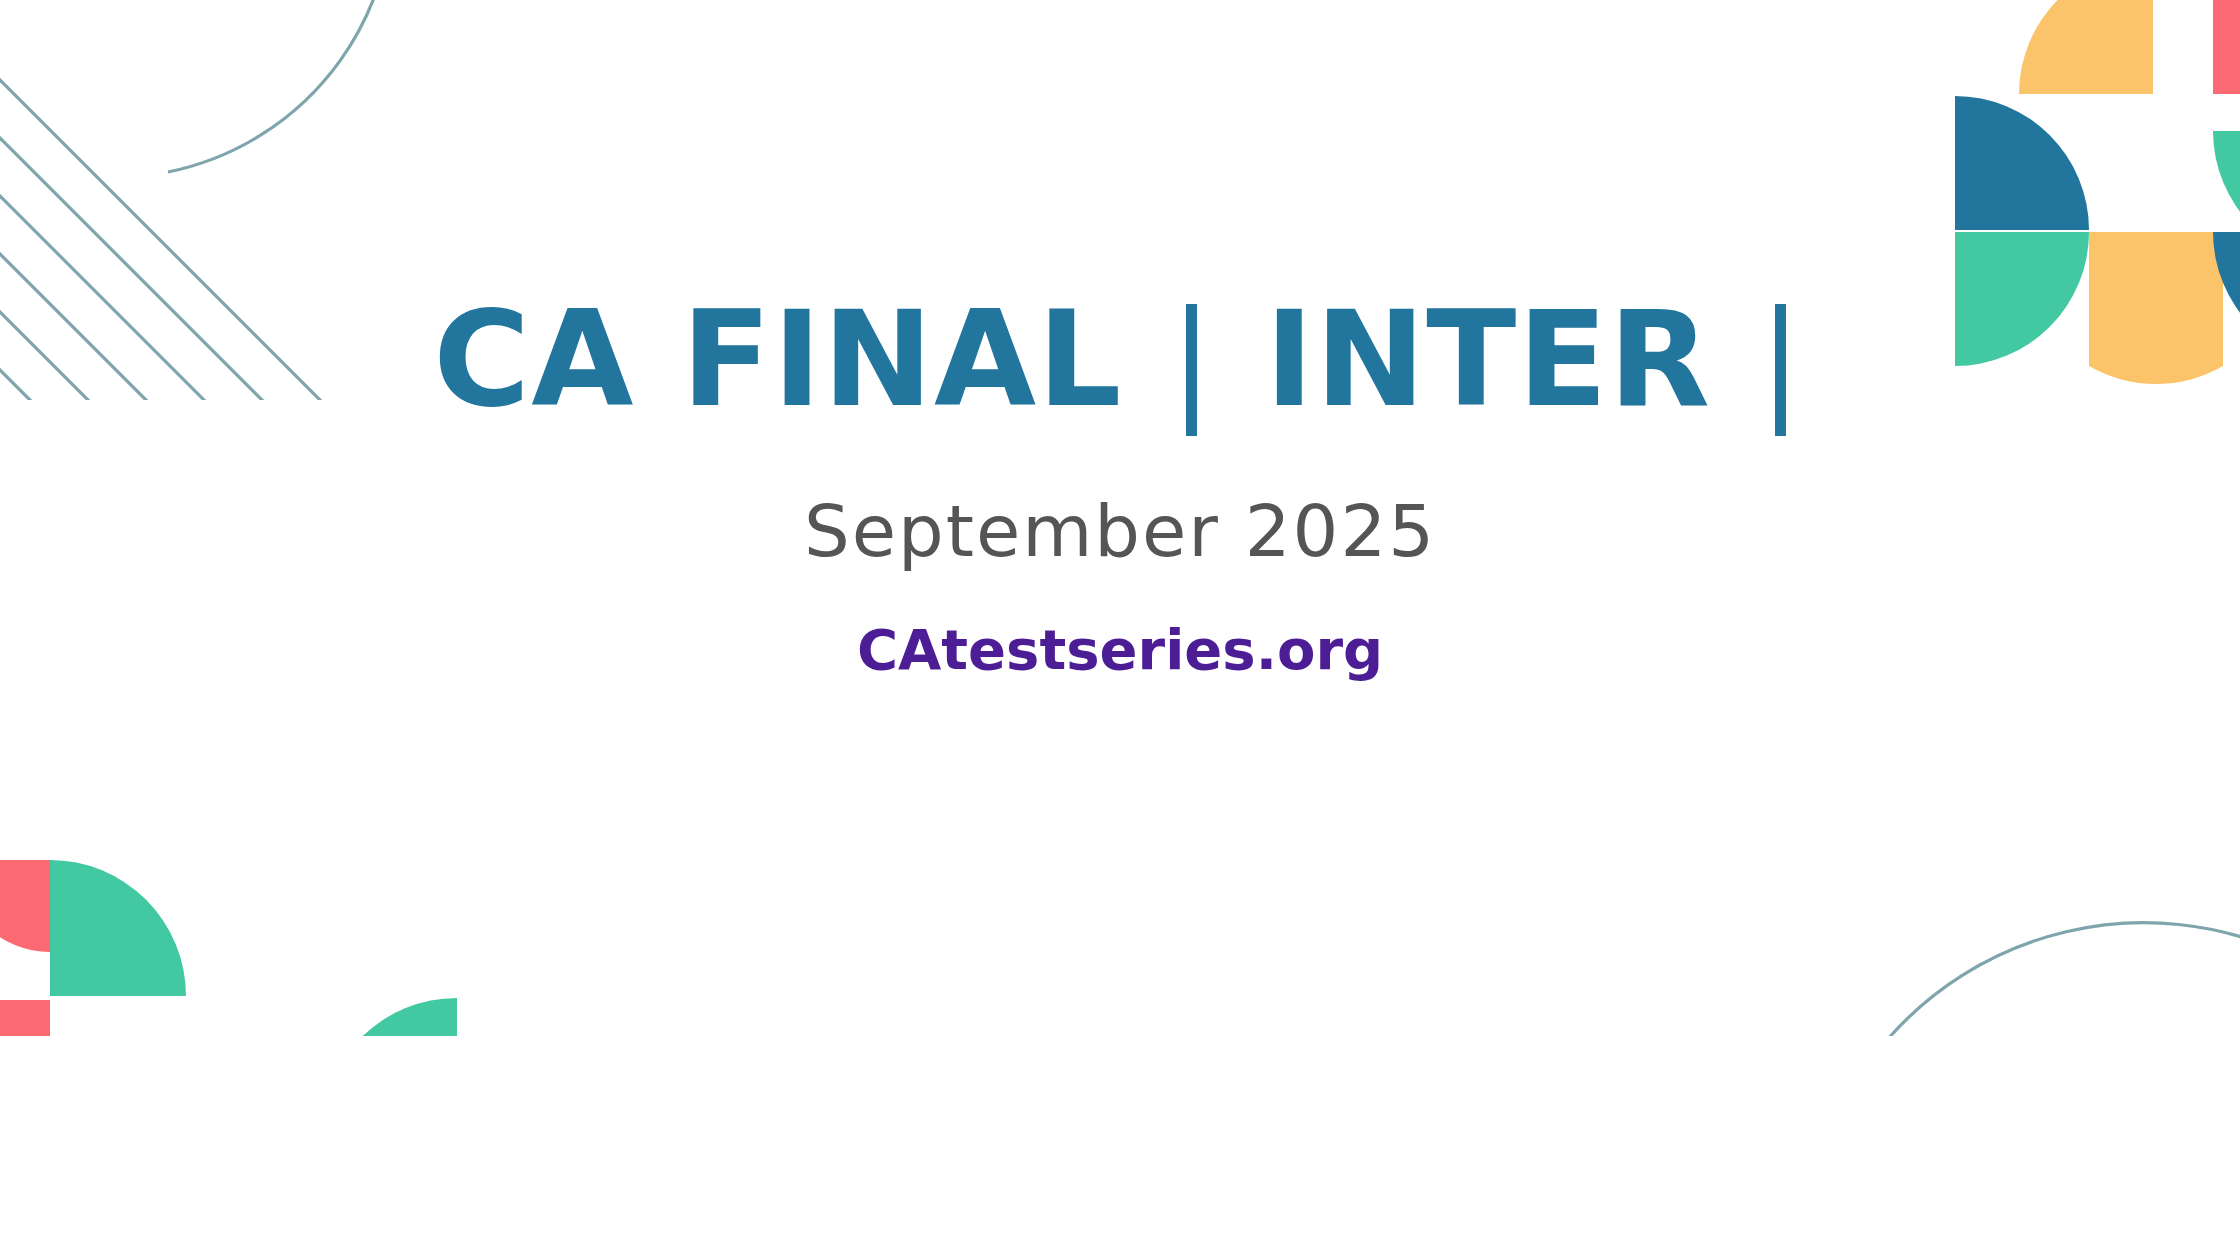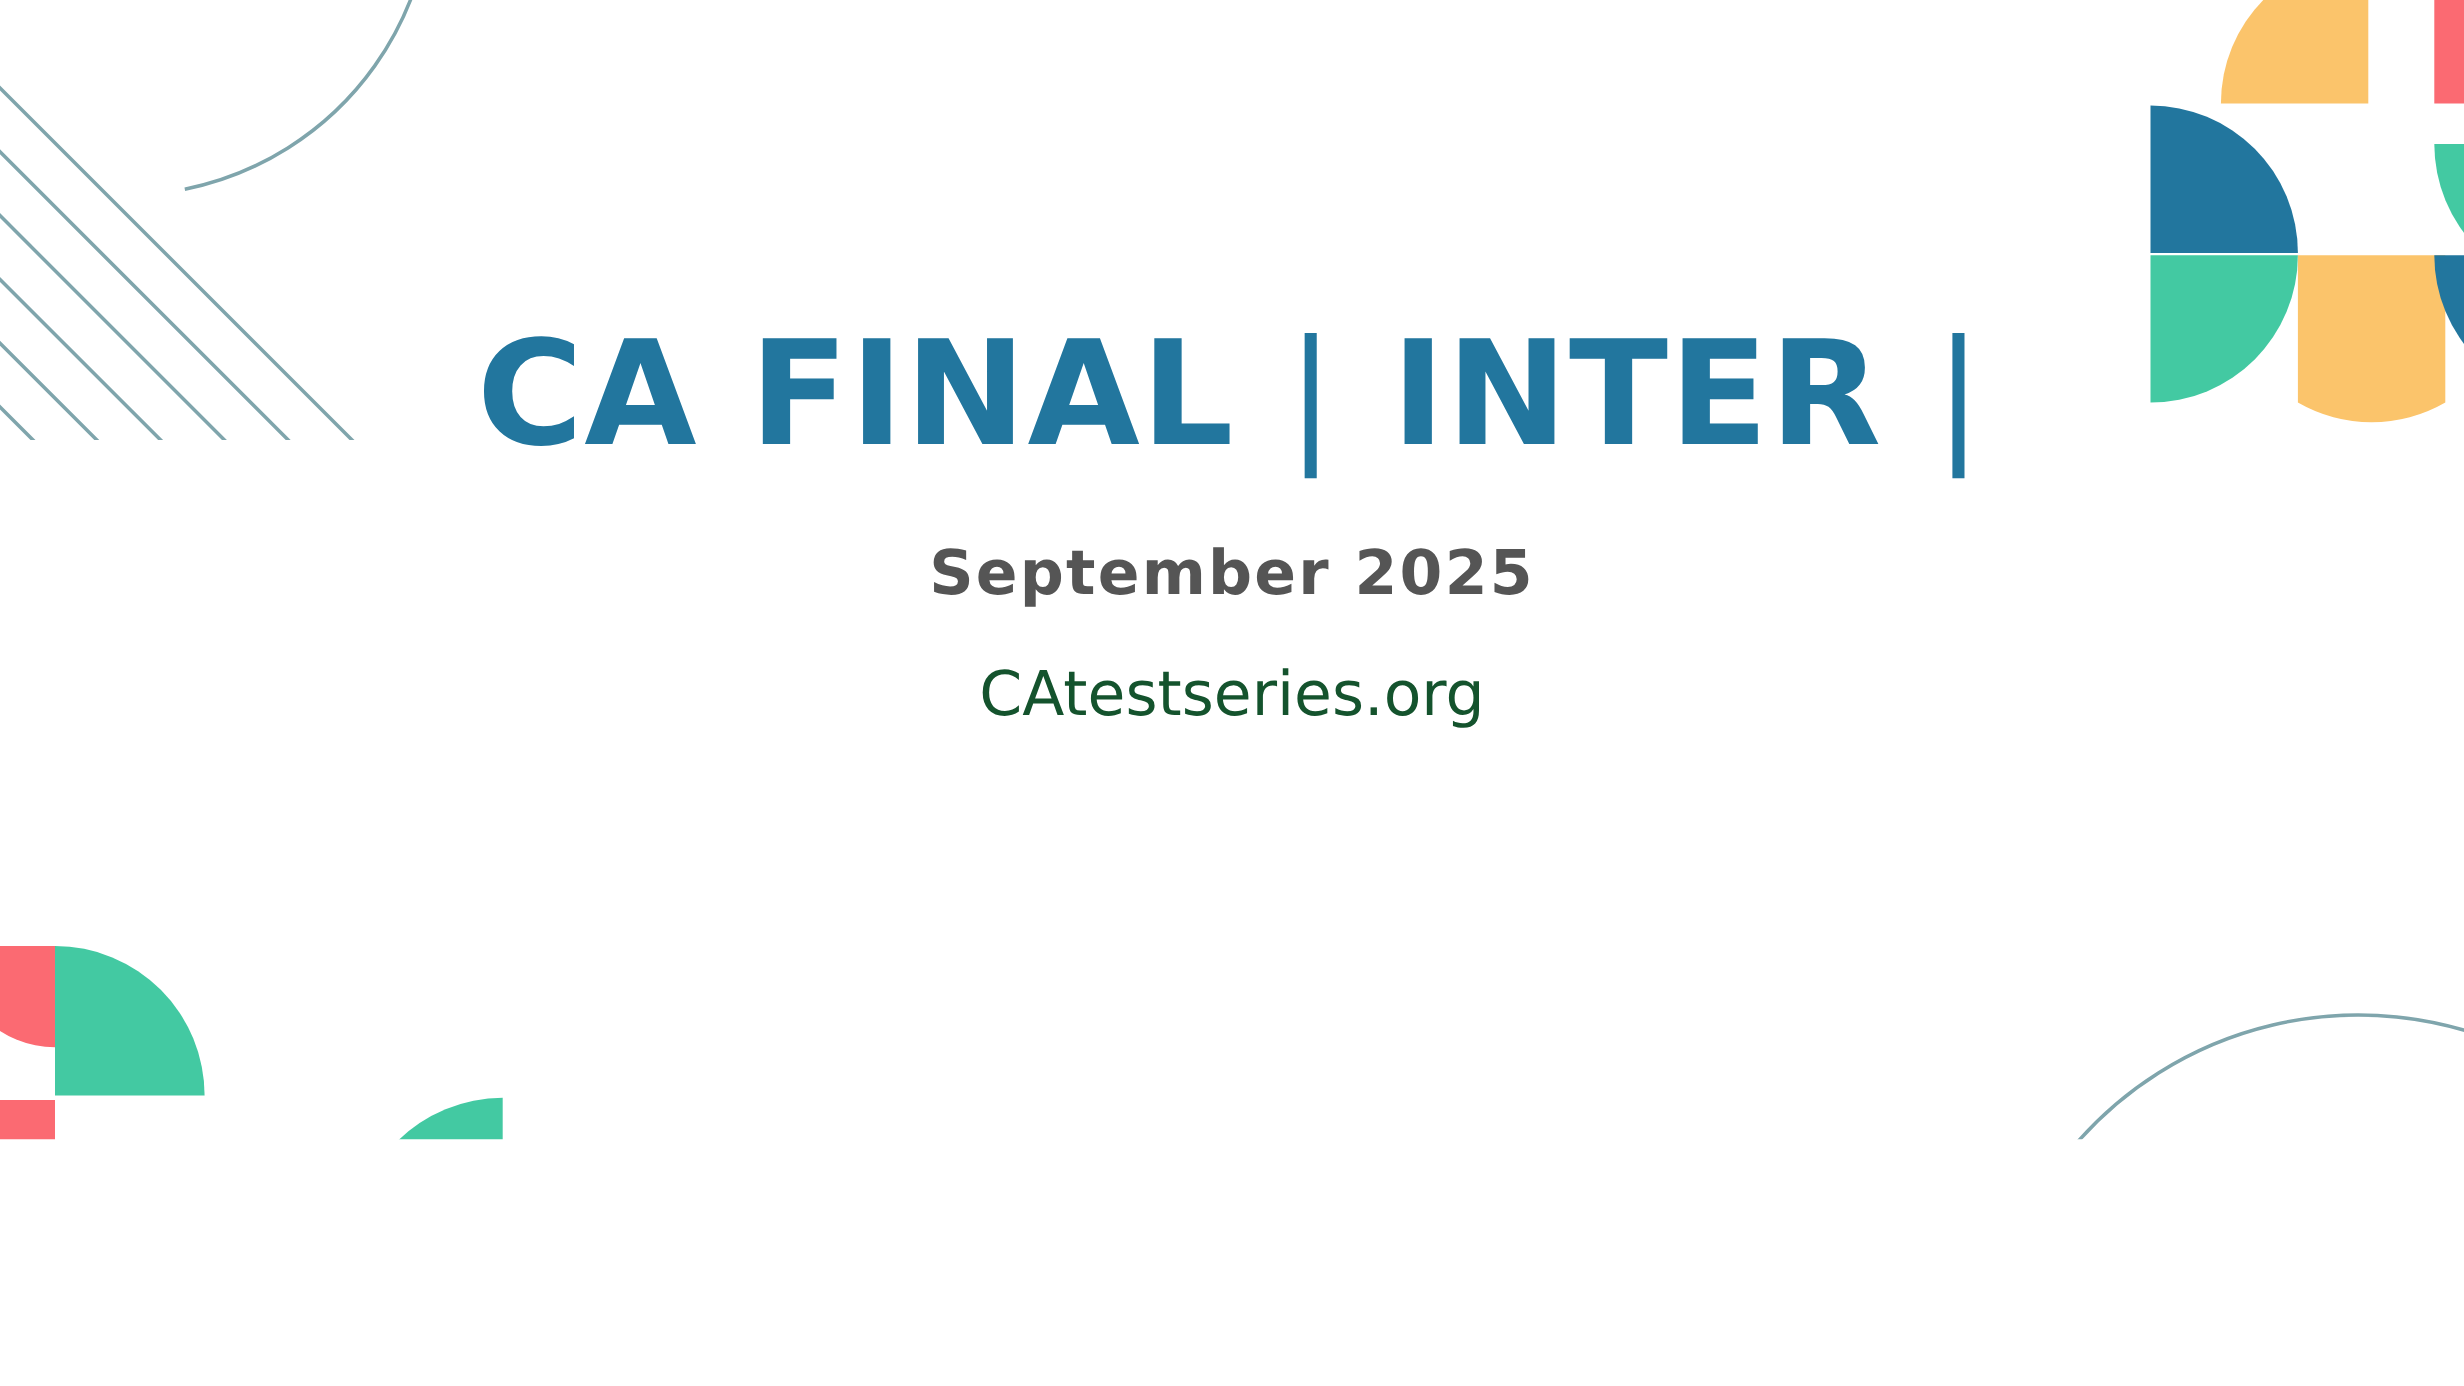--- a/index.html
+++ b/index.html
@@ -62,37 +62,37 @@
     font-weight: 500;
     letter-spacing: 4px;
   }
 
   .subtitle-block {
     margin-top: 52px;
     text-align: center;
   }
   .subtitle-line {
     font-family: "DejaVu Sans", sans-serif;
-    font-weight: bold;
-    font-size: 56px;
+    font-weight: normal;
+    font-size: 72px;
     line-height: 1.16;
     letter-spacing: 2px;
     color: #555555;
   }
 
   .site-block {
     margin-top: 44px;
     text-align: center;
   }
   .site-text {
     font-family: "DejaVu Sans", sans-serif;
-    font-weight: normal;
+    font-weight: bold;
     font-size: 56px;
     letter-spacing: 0px;
-    color: #14532d;
+    color: #4c1d95;
   }
 </style>
 </head>
 <body>
 
 <div id="poster">
 
   <div class="deco-layer">
     <svg class="deco-svg" viewBox="0 0 2240 1260" xmlns="http://www.w3.org/2000/svg">
 

